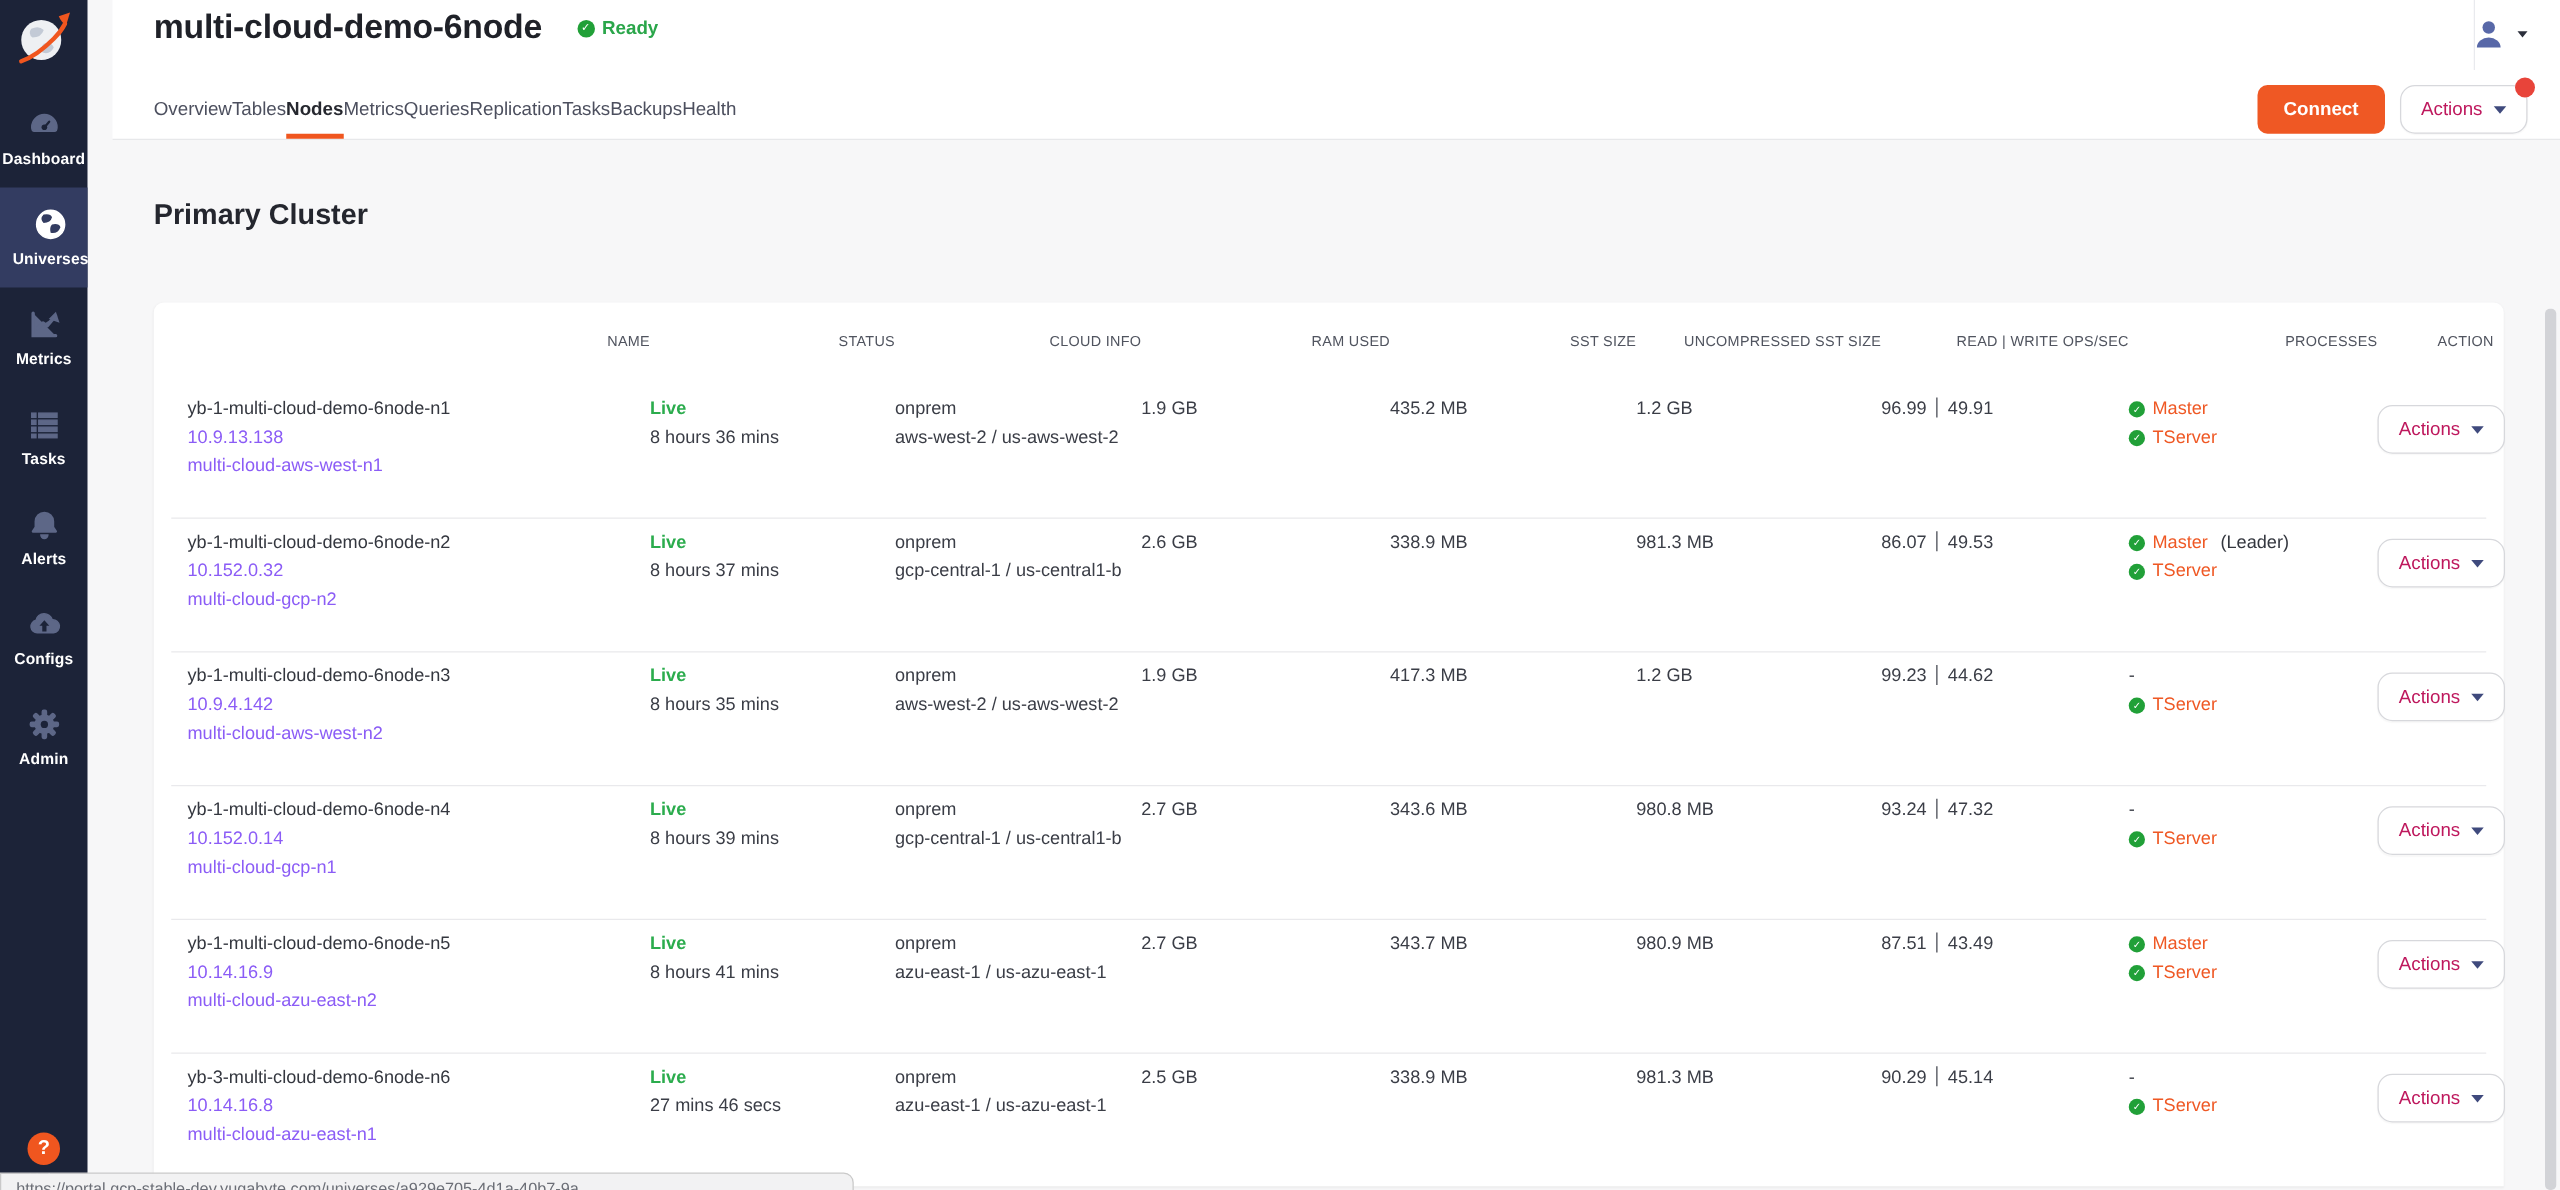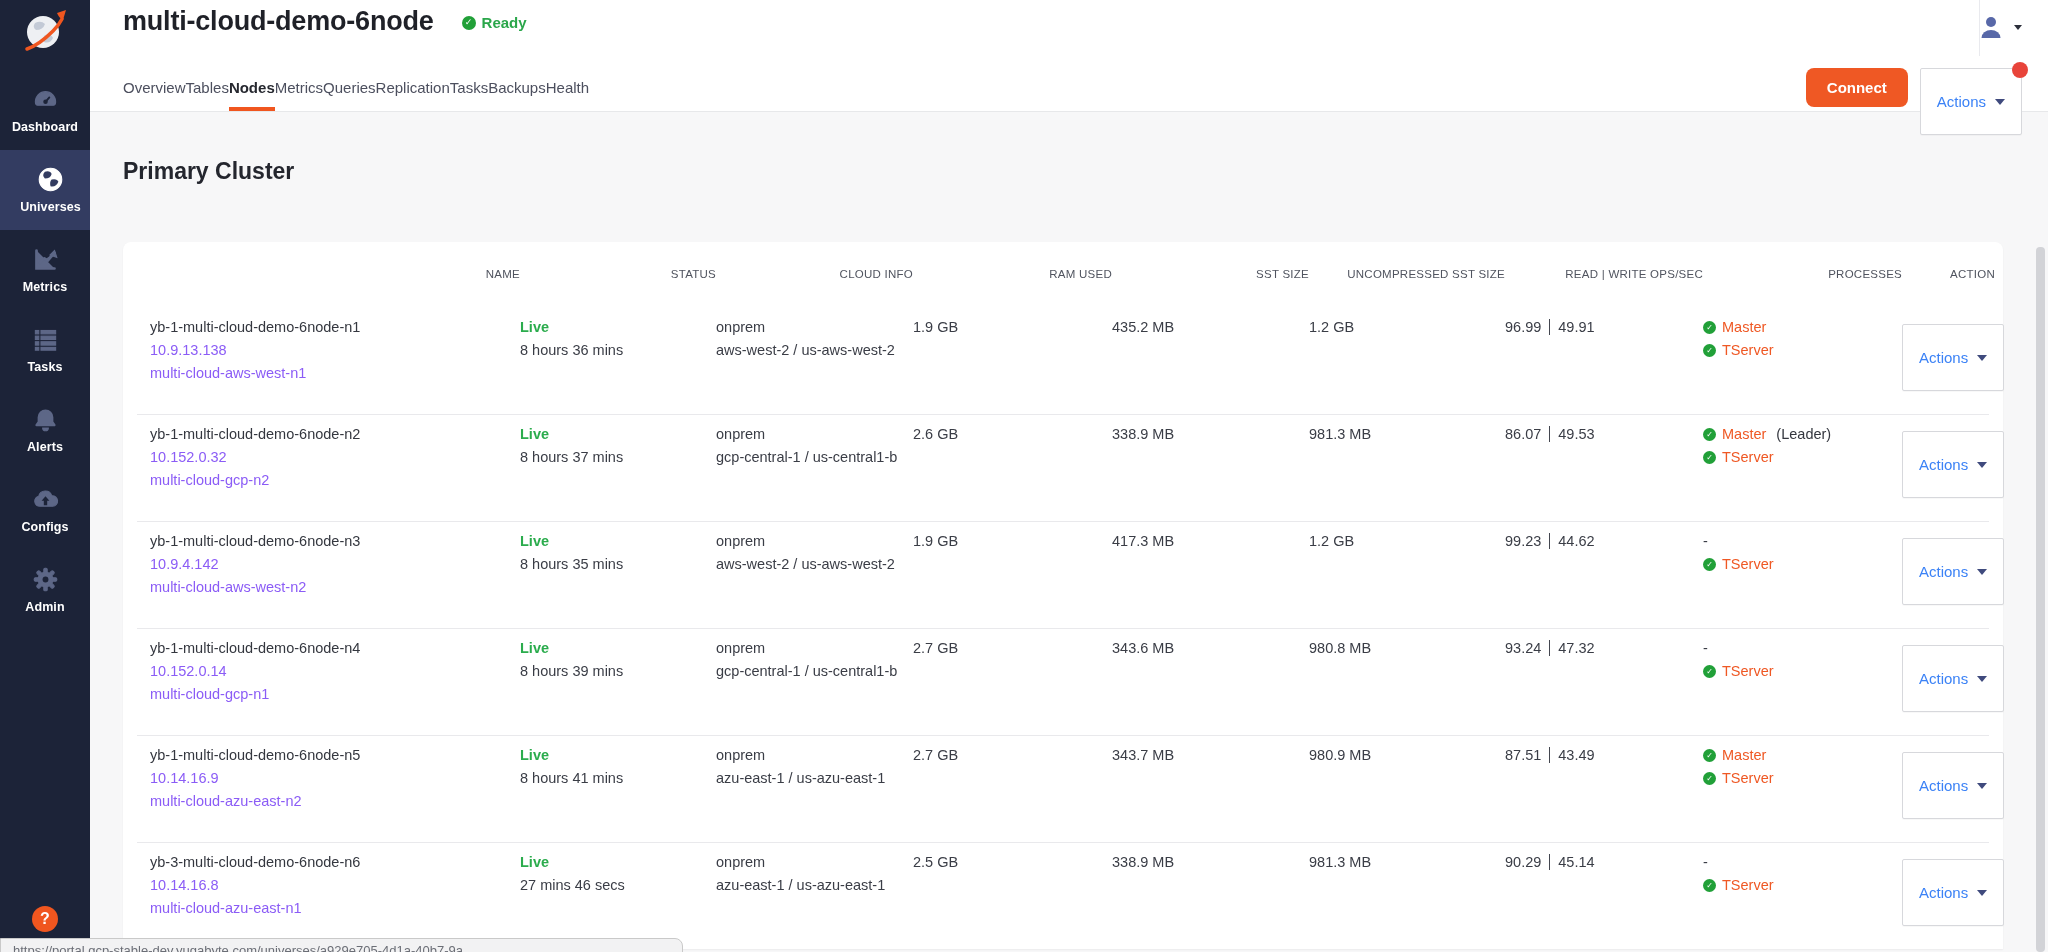--- a/index.html
+++ b/index.html
@@ -6,21 +6,21 @@
   html,body { width: 2048px; height: 952px; }
   body {
     font-family: "Liberation Sans", sans-serif;
     background: #f7f7f8;
     overflow: hidden;
     position: relative;
     color: #3a3d46;
   }
   
   .sidebar {
-    position: absolute; left: 0; top: 0; width: 90px; height: 952px;
+    position: absolute; left: 0; top: 0; width: 70px; height: 952px;
     background: #1c2338; z-index: 5;
   }
   .logo { height: 62px; display: flex; align-items: center; justify-content: center; }
   .nav { margin-top: 8px; }
   .nav-item {
     height: 80px; display: flex; flex-direction: column; align-items: center;
     justify-content: center; gap: 7px; cursor: pointer;
   }
   .nav-item .lbl { color: #ffffff; font-size: 12.5px; font-weight: 600; letter-spacing: .1px; }
   .nav-item svg { width: 27px; height: 27px; }
@@ -53,22 +53,22 @@
   .tabs { position: absolute; left: 33px; bottom: 0; display: flex; align-items: flex-end; }
   .tab { font-size: 15px; color: #4c4f5e; padding-bottom: 15px; cursor: pointer; }
   .tab.active { color: #26282f; font-weight: 700; border-bottom: 4px solid #f0561f; padding-bottom: 11px; }
   .topbar-btns { position: absolute; right: 26px; top: 68px; display: flex; gap: 12px; align-items: flex-start; }
   .connect-btn {
     background: #ef5824; color: #fff; border: none; border-radius: 8px;
     font-family: inherit; font-size: 15px; font-weight: 700; padding: 11px 21px; cursor: pointer;
   }
   .actions-wrap { position: relative; }
   .btn-outline {
-    background: #fff; border: 1px solid #d7d8dc; border-radius: 2px;
-    font-family: inherit; font-size: 15px; color: #3b82f6; padding: 24px 16px;
+    background: #fff; border: 1px solid #d7d8dc; border-radius: 12px;
+    font-family: inherit; font-size: 15px; color: #be185d; padding: 10px 16px;
     cursor: pointer; display: inline-flex; align-items: center; gap: 9px;
     box-shadow: 0 1px 1px rgba(0,0,0,.03);
   }
   .notif-dot { position: absolute; right: -6px; top: -6px; width: 16px; height: 16px; border-radius: 50%; background: #e8443a; }
   
   .content { padding: 46px 0 0 33px; }
   .section-title { font-size: 23px; font-weight: 700; color: #24262e; }
   .card {
     margin-top: 57px; width: 1880px; min-height: 707px; background: #fff;
     border-radius: 8px 8px 0 0; box-shadow: 0 1px 2px rgba(0,0,0,.05);

